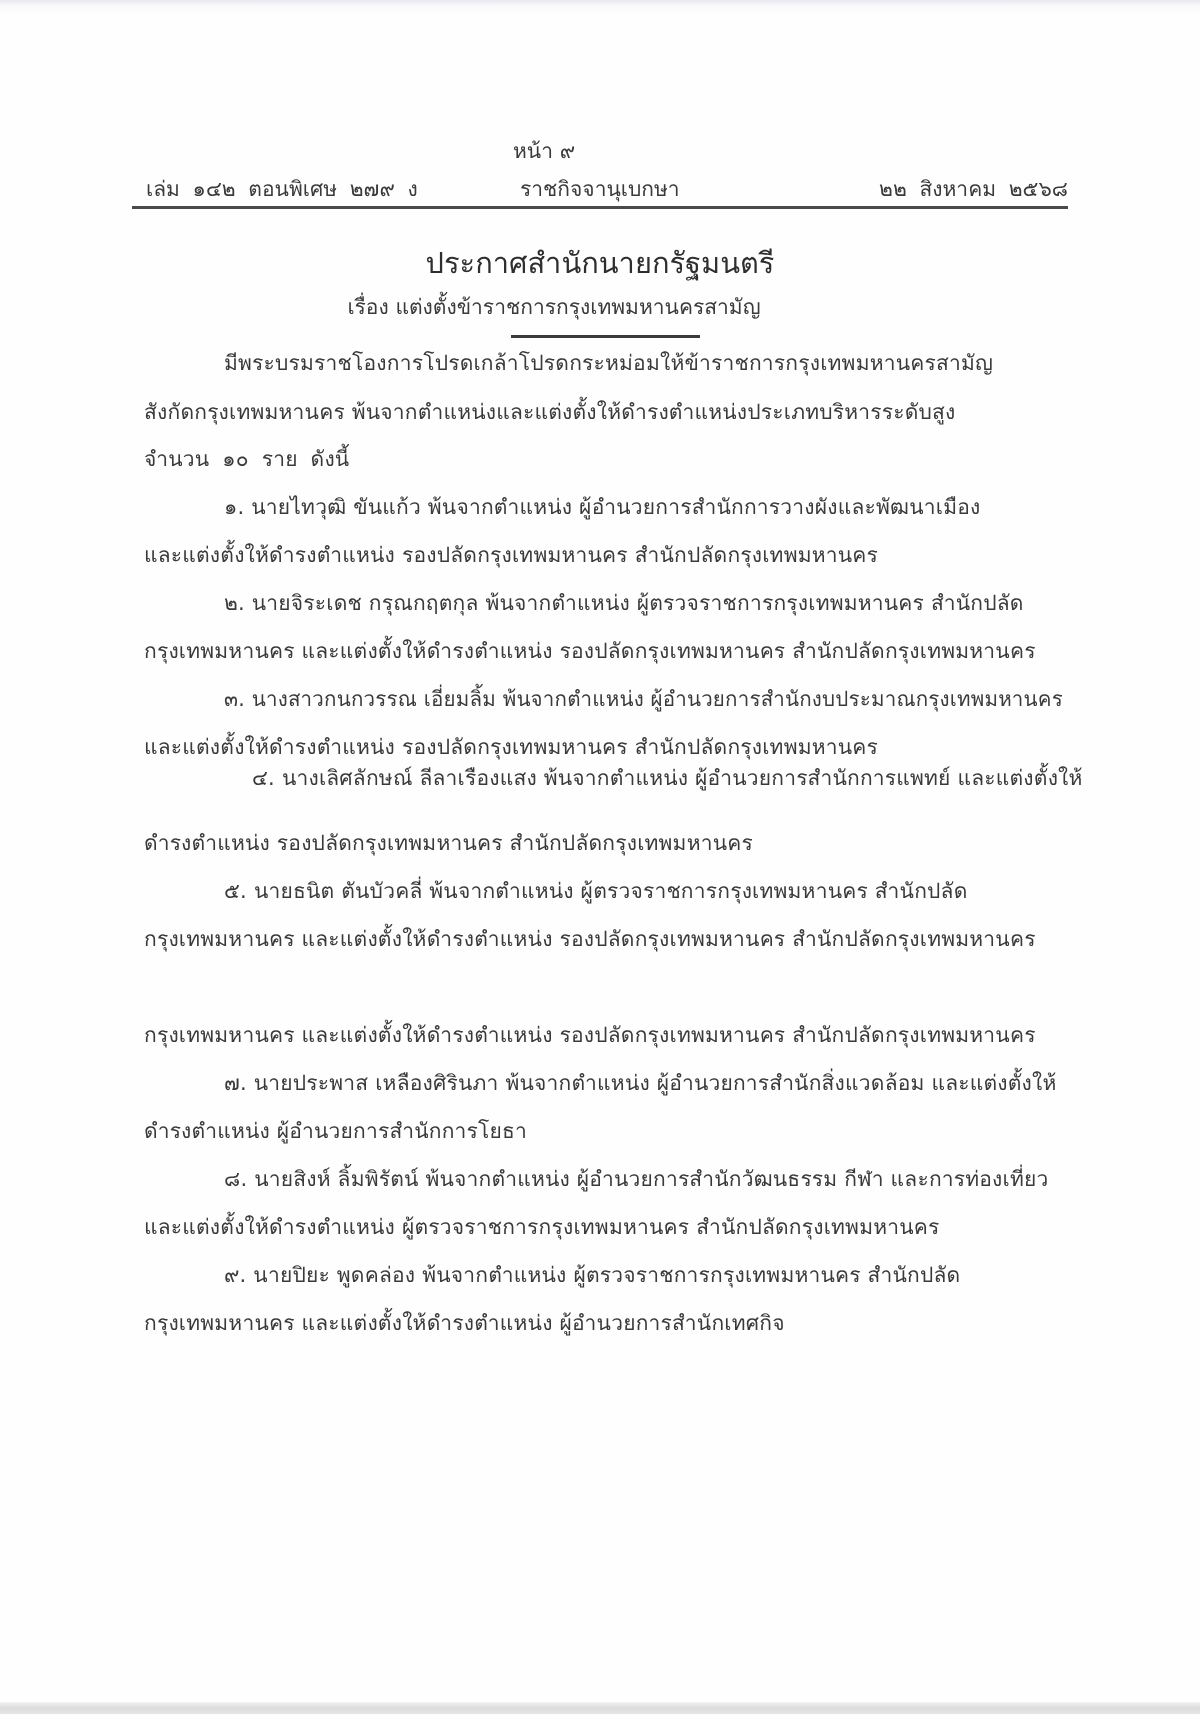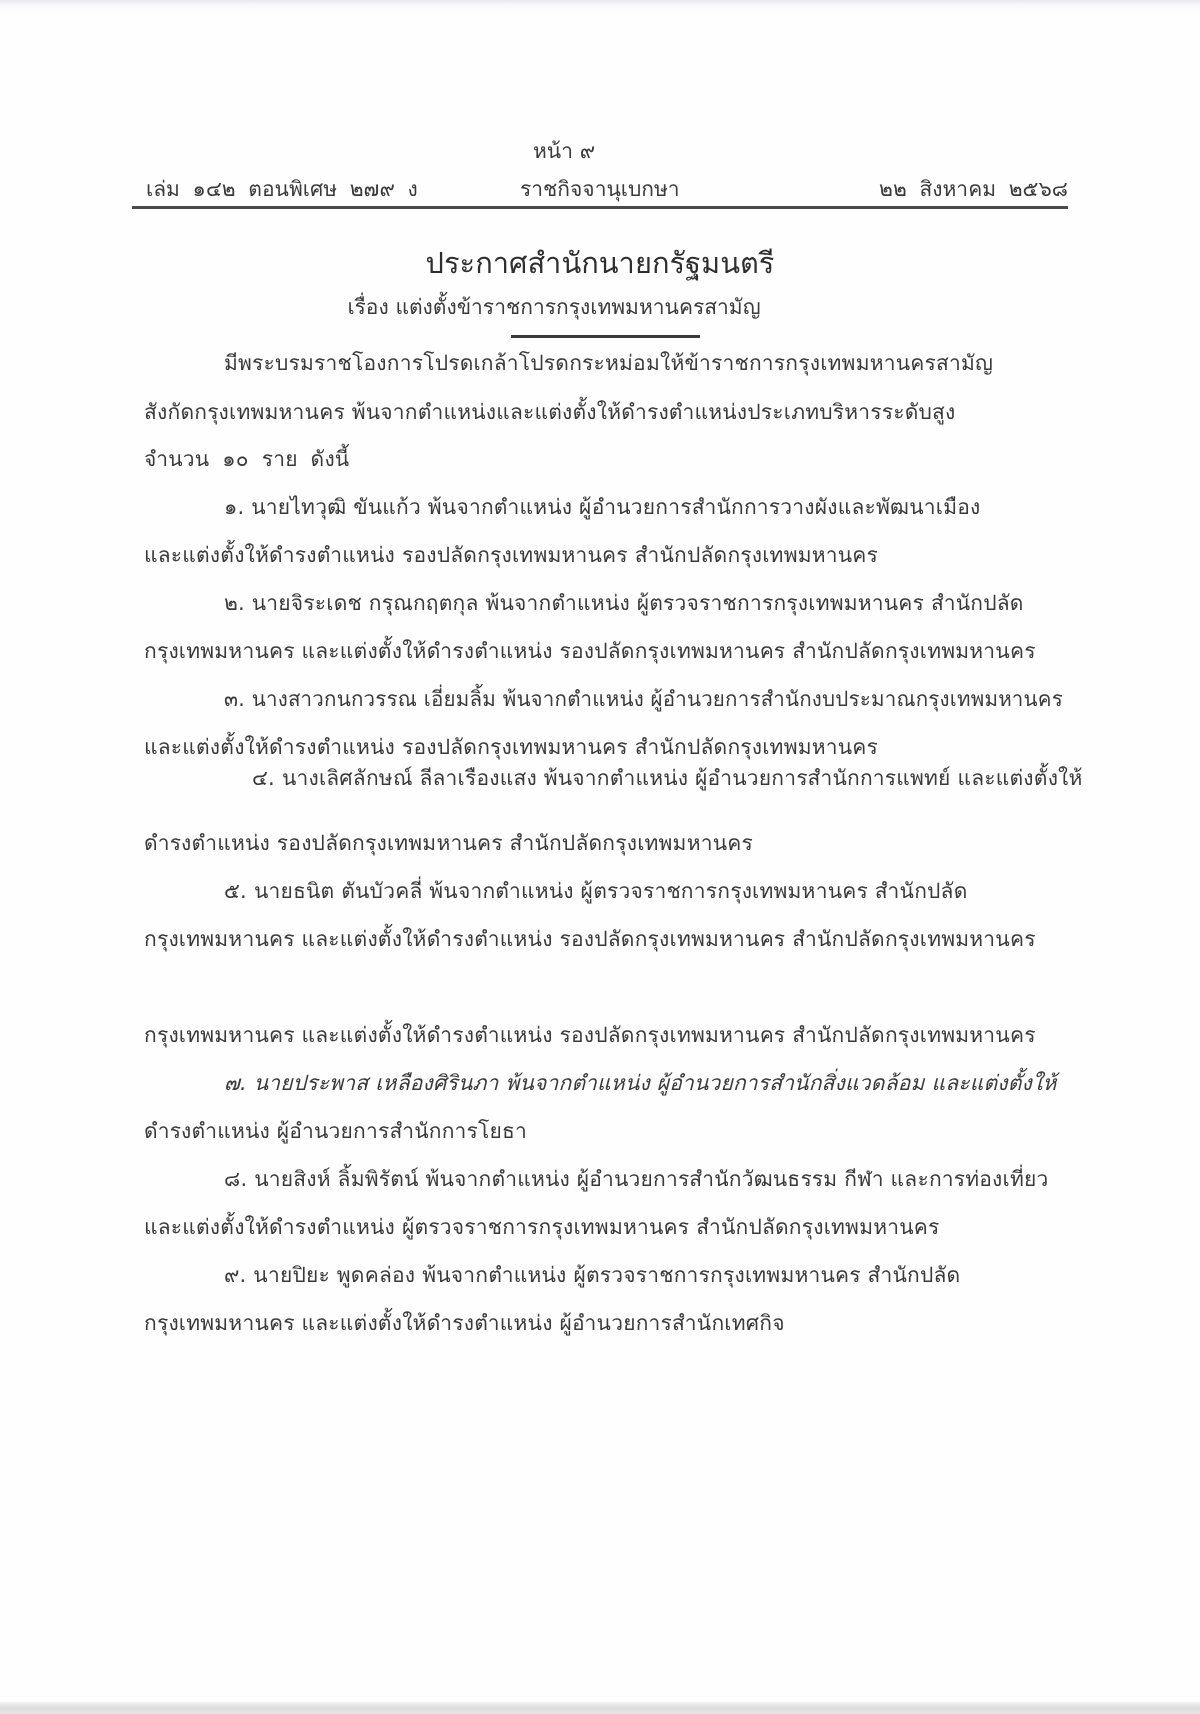--- a/index.html
+++ b/index.html
@@ -17,21 +17,21 @@
     }
     .bottom-edge {
       position: absolute; left: 0; bottom: 0; width: 1200px; height: 12px;
       background: linear-gradient(#f3f3f3, #dcdcdc 50%, #e6e6e8);
     }
     .page {
       position: absolute; left: 0; top: 0; width: 1200px; height: 1700px;
     }
     .page-number {
       position: absolute; top: 134px; left: 0; width: 1088px;
-      text-align: center; font-size: 21px; margin-left: 20px;
+      text-align: center; font-size: 21px;
     }
     .header-line {
       position: absolute; top: 172px; left: 134px; width: 934px; height: 30px;
       font-size: 21px;
     }
     .header-line .hl-left { position: absolute; left: 12px; top: 0; }
     .header-line .hl-center { position: absolute; left: 386px; top: 0; }
     .header-line .hl-right { position: absolute; right: 0; top: 0; }
     .header-rule {
       position: absolute; top: 206px; left: 132px; width: 936px; height: 3px;
@@ -106,21 +106,21 @@
   <div class="line noind" style="top:826px;">ดำรงตำแหน่ง รองปลัดกรุงเทพมหานคร สำนักปลัดกรุงเทพมหานคร</div>
 
   <div class="line ind" style="top:874px;">
     <span>๕.</span>
     <span>นายธนิต ตันบัวคลี่ พ้นจากตำแหน่ง ผู้ตรวจราชการกรุงเทพมหานคร สำนักปลัด</span>
   </div>
   <div class="line noind" style="top:922px;">กรุงเทพมหานคร และแต่งตั้งให้ดำรงตำแหน่ง รองปลัดกรุงเทพมหานคร สำนักปลัดกรุงเทพมหานคร</div>
 
   <div class="line noind" style="top:1018px;">กรุงเทพมหานคร และแต่งตั้งให้ดำรงตำแหน่ง รองปลัดกรุงเทพมหานคร สำนักปลัดกรุงเทพมหานคร</div>
 
-  <div class="line ind" style="top:1066px;font-style:italic;">
+  <div class="line ind" style="top:1066px;">
     <span>๗.</span>
     <span>นายประพาส เหลืองศิรินภา พ้นจากตำแหน่ง ผู้อำนวยการสำนักสิ่งแวดล้อม และแต่งตั้งให้</span>
   </div>
   <div class="line noind" style="top:1114px;">ดำรงตำแหน่ง ผู้อำนวยการสำนักการโยธา</div>
 
   <div class="line ind" style="top:1162px;">
     <span>๘.</span>
     <span>นายสิงห์ ลิ้มพิรัตน์ พ้นจากตำแหน่ง ผู้อำนวยการสำนักวัฒนธรรม กีฬา และการท่องเที่ยว</span>
   </div>
   <div class="line noind" style="top:1210px;">และแต่งตั้งให้ดำรงตำแหน่ง ผู้ตรวจราชการกรุงเทพมหานคร สำนักปลัดกรุงเทพมหานคร</div>

